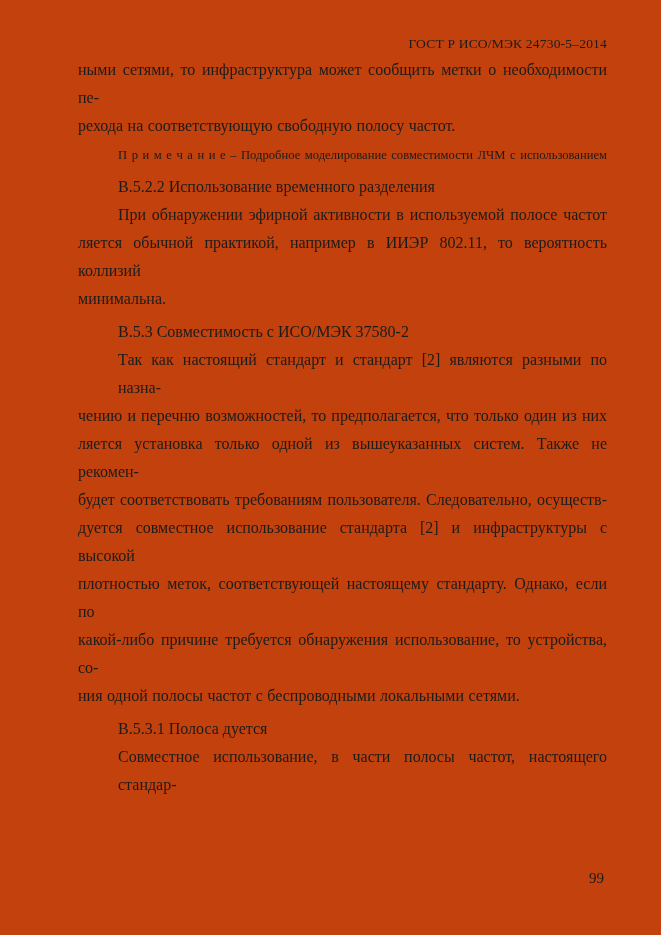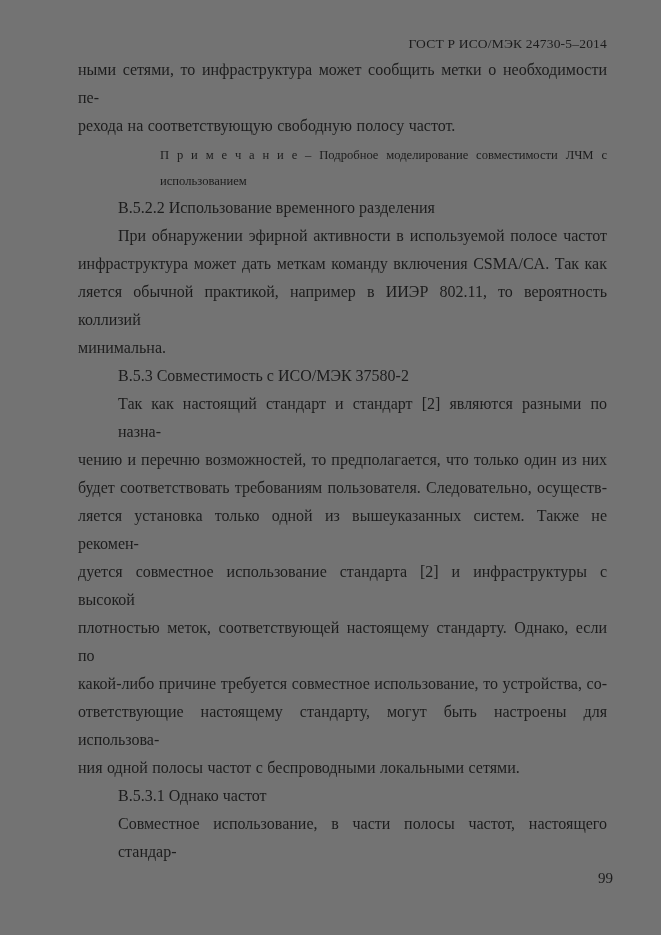--- a/index.html
+++ b/index.html
@@ -11,21 +11,21 @@
     width: 661px;
     height: 935px;
     font-family: "Liberation Serif", "DejaVu Serif", serif;
     color: #1c1c1c;
     overflow: hidden;
   }
   .page {
     position: relative;
     width: 661px;
     height: 935px;
-    background: #737373;
+    background: #c2410c;
   }
   .running-header {
     position: absolute;
     top: 36px;
     left: 78px;
     width: 529px;
     text-align: right;
     font-size: 13.5px;
     line-height: 16px;
     letter-spacing: 0.2px;
@@ -45,38 +45,38 @@
     word-spacing: 0.5px;
   }
   .line.last {
     text-align-last: left;
   }
   .line.first-indent {
     padding-left: 40px;
   }
   .block-note {
     margin-top: 2px;
-    margin-left: 42px;
   }
   .block-note .line {
     font-size: 12.6px;
     line-height: 26px;
     word-spacing: 0.3px;
   }
   .heading {
     font-size: 16px;
     line-height: 28px;
+    margin-top: 5px;
     padding-left: 40px;
     text-align: left;
     white-space: nowrap;
   }
   .page-number {
     position: absolute;
     top: 868px;
-    left: 91px;
+    left: 82px;
     width: 522px;
     text-align: right;
     font-size: 15px;
     line-height: 20px;
   }
 </style>
 </head>
 <body>
 
 <div class="page">
@@ -86,36 +86,34 @@
       <div class="block-paragraph">
         <div class="line">ными сетями, то инфраструктура может сообщить метки о необходимости пе-</div>
         <div class="line last">рехода на соответствующую свободную полосу частот.</div>
       </div>
       <div class="block-note">
         <div class="line first-indent">П р и м е ч а н и е  – Подробное моделирование совместимости ЛЧМ с использованием</div>
       </div>
       <div class="heading">В.5.2.2 Использование временного разделения</div>
       <div class="block-paragraph">
         <div class="line first-indent">При обнаружении эфирной активности в используемой полосе частот</div>
-        <div class="line">инфраструктура может дать меткам команду включения CSMA/CA. Так как</div>
         <div class="line">ляется обычной практикой, например в ИИЭР 802.11, то вероятность коллизий</div>
         <div class="line last">минимальна.</div>
       </div>
       <div class="heading">В.5.3 Совместимость с ИСО/МЭК 37580-2</div>
       <div class="block-paragraph">
         <div class="line first-indent">Так как настоящий стандарт и стандарт [2] являются разными по назна-</div>
         <div class="line">чению и перечню возможностей, то предполагается, что только один из них</div>
+        <div class="line">ляется установка только одной из вышеуказанных систем. Также не рекомен-</div>
         <div class="line">будет соответствовать требованиям пользователя. Следовательно, осуществ-</div>
-        <div class="line">ляется установка только одной из вышеуказанных систем. Также не рекомен-</div>
         <div class="line">дуется совместное использование стандарта [2] и инфраструктуры с высокой</div>
         <div class="line">плотностью меток, соответствующей настоящему стандарту. Однако, если по</div>
-        <div class="line">какой-либо причине требуется совместное использование, то устройства, со-</div>
-        <div class="line">ответствующие настоящему стандарту, могут быть настроены для использова-</div>
+        <div class="line">какой-либо причине требуется обнаружения использование, то устройства, со-</div>
         <div class="line last">ния одной полосы частот с беспроводными локальными сетями.</div>
       </div>
-      <div class="heading">В.5.3.1 Однако частот</div>
+      <div class="heading">В.5.3.1 Полоса дуется</div>
       <div class="block-paragraph">
         <div class="line first-indent">Совместное использование, в части полосы частот, настоящего стандар-</div>
       </div>
     </div>
 
   <div class="page-number">99</div>
 </div>
 
 </body></html>

